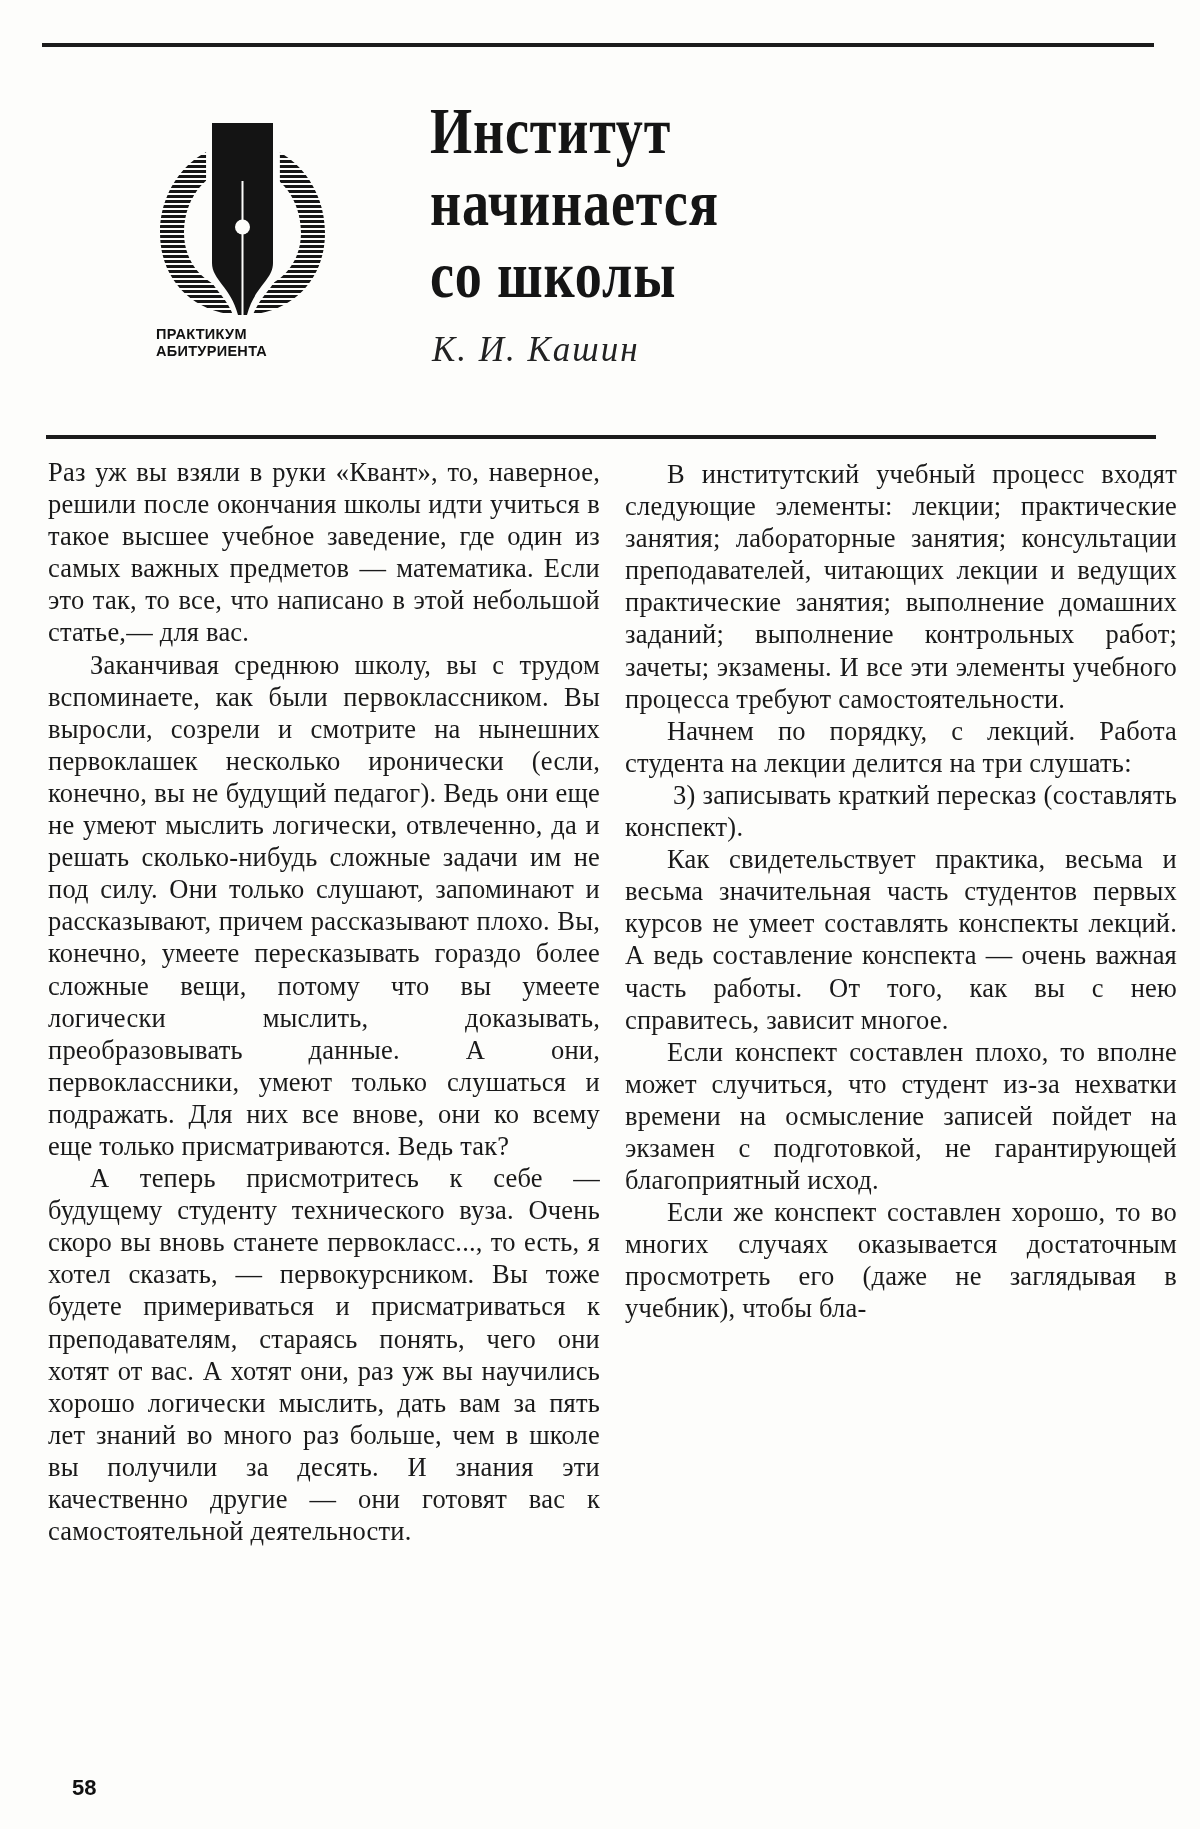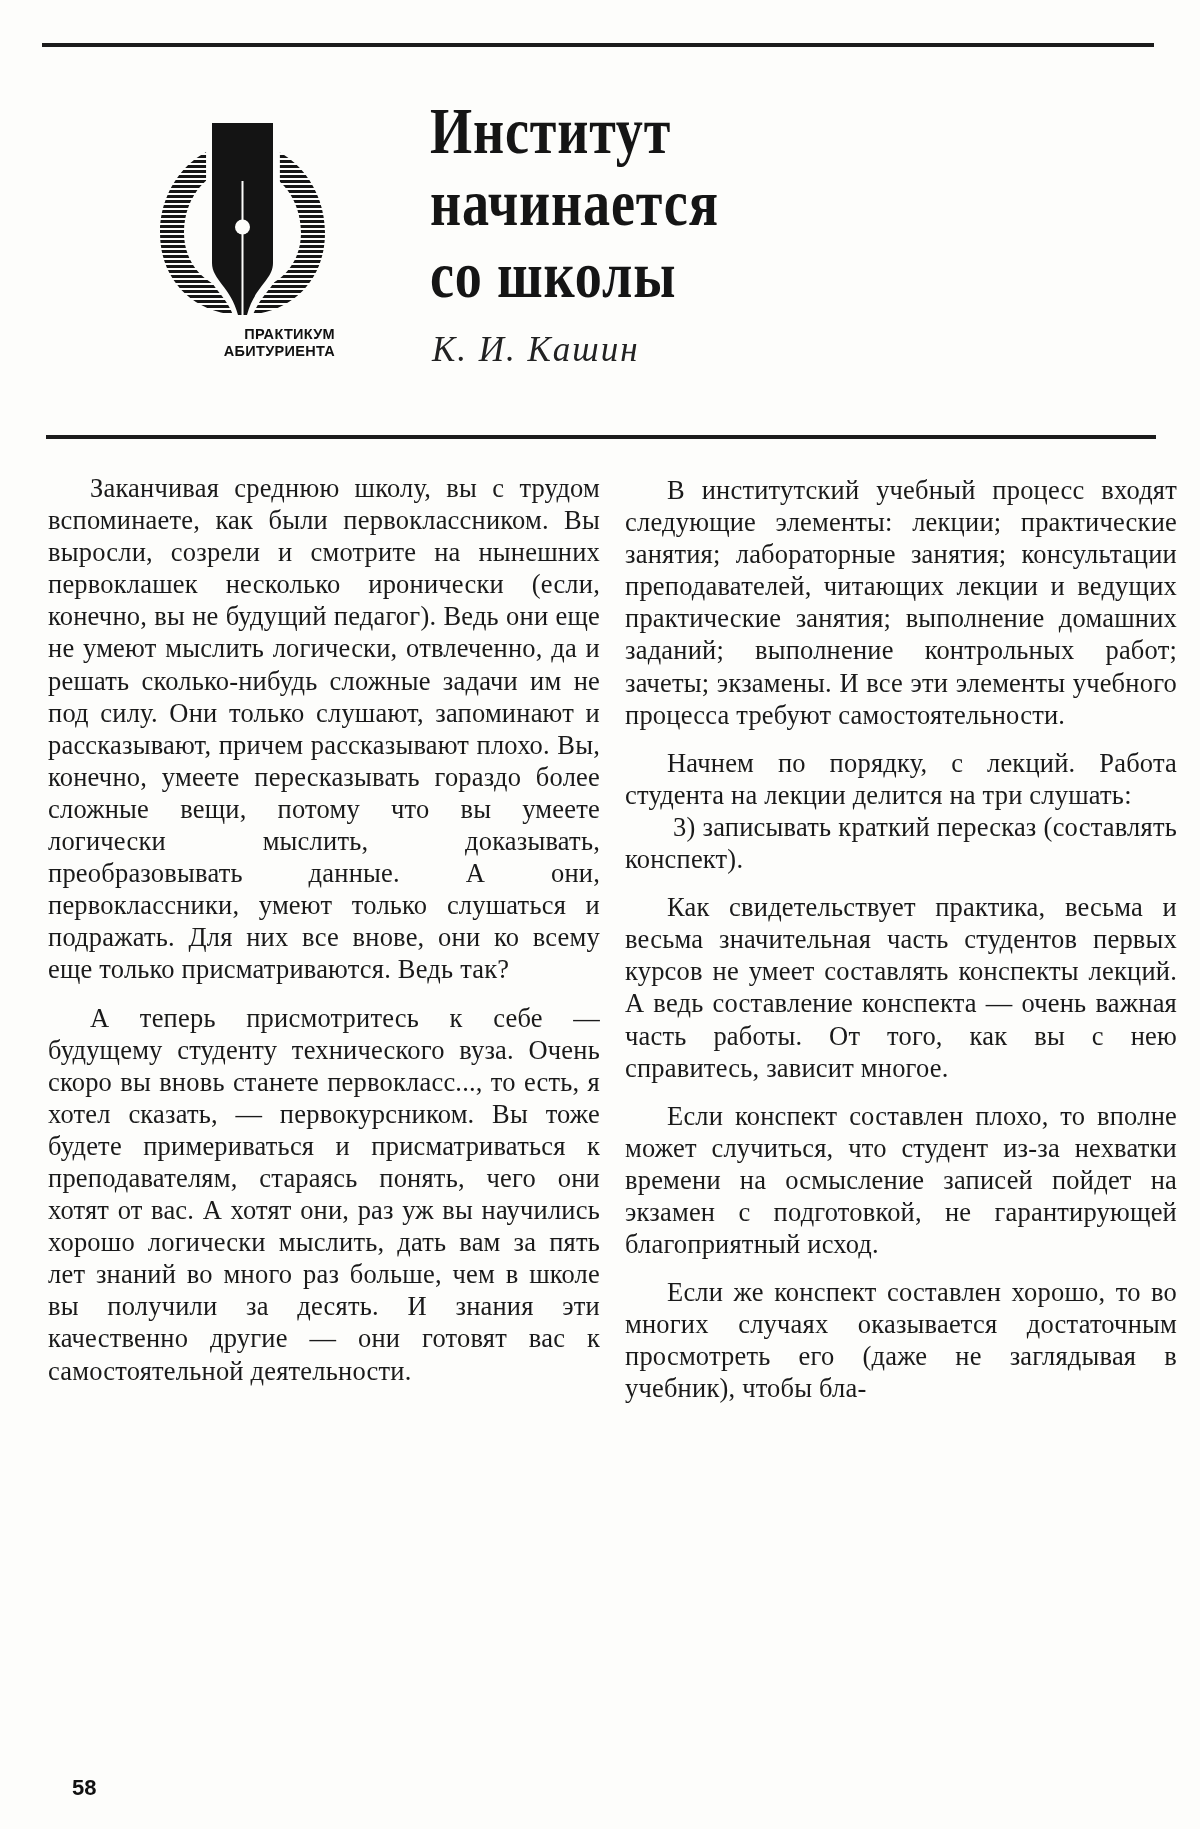--- a/index.html
+++ b/index.html
@@ -27,24 +27,24 @@
   .logo {
     position: absolute;
     left: 150px;
     top: 115px;
     width: 185px;
     height: 240px;
   }
   .logo svg { display: block; }
   .logo-caption {
     position: absolute;
-    left: 150px;
+    left: 156px;
     top: 326px;
     width: 185px;
-    text-align: right;
+    text-align: left;
     font-family: "Liberation Sans", "DejaVu Sans", sans-serif;
     font-weight: bold;
     font-size: 14.5px;
     line-height: 17px;
     letter-spacing: 0.3px;
     color: #111;
   }
 
   
   .title {
@@ -80,21 +80,21 @@
     line-height: 32.1px;
     text-align: justify;
     letter-spacing: 0.2px;
   }
   #col-left  { left: 48px; }
   #col-right { left: 625px; top: 458px; }
   .col p {
     margin: 0;
     text-indent: 0;
   }
-  .col p.ind { text-indent: 42px; margin-top: 16px; }
+  .col p.ind { text-indent: 42px; }
   .col p.item { text-indent: 48px; }
 
   .page-number {
     position: absolute;
     left: 64px;
     top: 1775px;
     font-family: "Liberation Sans", "DejaVu Sans", sans-serif;
     font-weight: bold;
     font-size: 22px;
     color: #111;
@@ -136,20 +136,21 @@
 <div class="title">
   <div>Институт</div>
   <div>начинается</div>
   <div>со школы</div>
 </div>
 <div class="author">К. И. Кашин</div>
 
 <div class="rule" id="rule-mid"></div>
 
 <div class="col" id="col-left">
+  <p>Раз уж вы взяли в руки «Квант», то, наверное, решили после окончания школы идти учиться в такое высшее учебное заведение, где один из самых важных предметов — математика. Если это так, то все, что написано в этой небольшой статье,— для вас.</p>
   <p class="ind">Заканчивая среднюю школу, вы с трудом вспоминаете, как были первоклассником. Вы выросли, созрели и смотрите на нынешних первоклашек несколько иронически (если, конечно, вы не будущий педагог). Ведь они еще не умеют мыслить логически, отвлеченно, да и решать сколько-нибудь сложные задачи им не под силу. Они только слушают, запоминают и рассказывают, причем рассказывают плохо. Вы, конечно, умеете пересказывать гораздо более сложные вещи, потому что вы умеете логически мыслить, доказывать, преобразовывать данные. А они, первоклассники, умеют только слушаться и подражать. Для них все внове, они ко всему еще только присматриваются. Ведь так?</p>
   <p class="ind">А теперь присмотритесь к себе — будущему студенту технического вуза. Очень скоро вы вновь станете первокласс..., то есть, я хотел сказать, — первокурсником. Вы тоже будете примериваться и присматриваться к преподавателям, стараясь понять, чего они хотят от вас. А хотят они, раз уж вы научились хорошо логически мыслить, дать вам за пять лет знаний во много раз больше, чем в школе вы получили за десять. И знания эти качественно другие — они готовят вас к самостоятельной деятельности.</p>
 </div>
 
 <div class="col" id="col-right">
   <p class="ind">В институтский учебный процесс входят следующие элементы: лекции; практические занятия; лабораторные занятия; консультации преподавателей, читающих лекции и ведущих практические занятия; выполнение домашних заданий; выполнение контрольных работ; зачеты; экзамены. И все эти элементы учебного процесса требуют самостоятельности.</p>
   <p class="ind">Начнем по порядку, с лекций. Работа студента на лекции делится на три слушать:</p>
   <p class="item">3) записывать краткий пересказ (составлять конспект).</p>
   <p class="ind">Как свидетельствует практика, весьма и весьма значительная часть студентов первых курсов не умеет составлять конспекты лекций. А ведь составление конспекта — очень важная часть работы. От того, как вы с нею справитесь, зависит многое.</p>
   <p class="ind">Если конспект составлен плохо, то вполне может случиться, что студент из-за нехватки времени на осмысление записей пойдет на экзамен с подготовкой, не гарантирующей благоприятный исход.</p>

